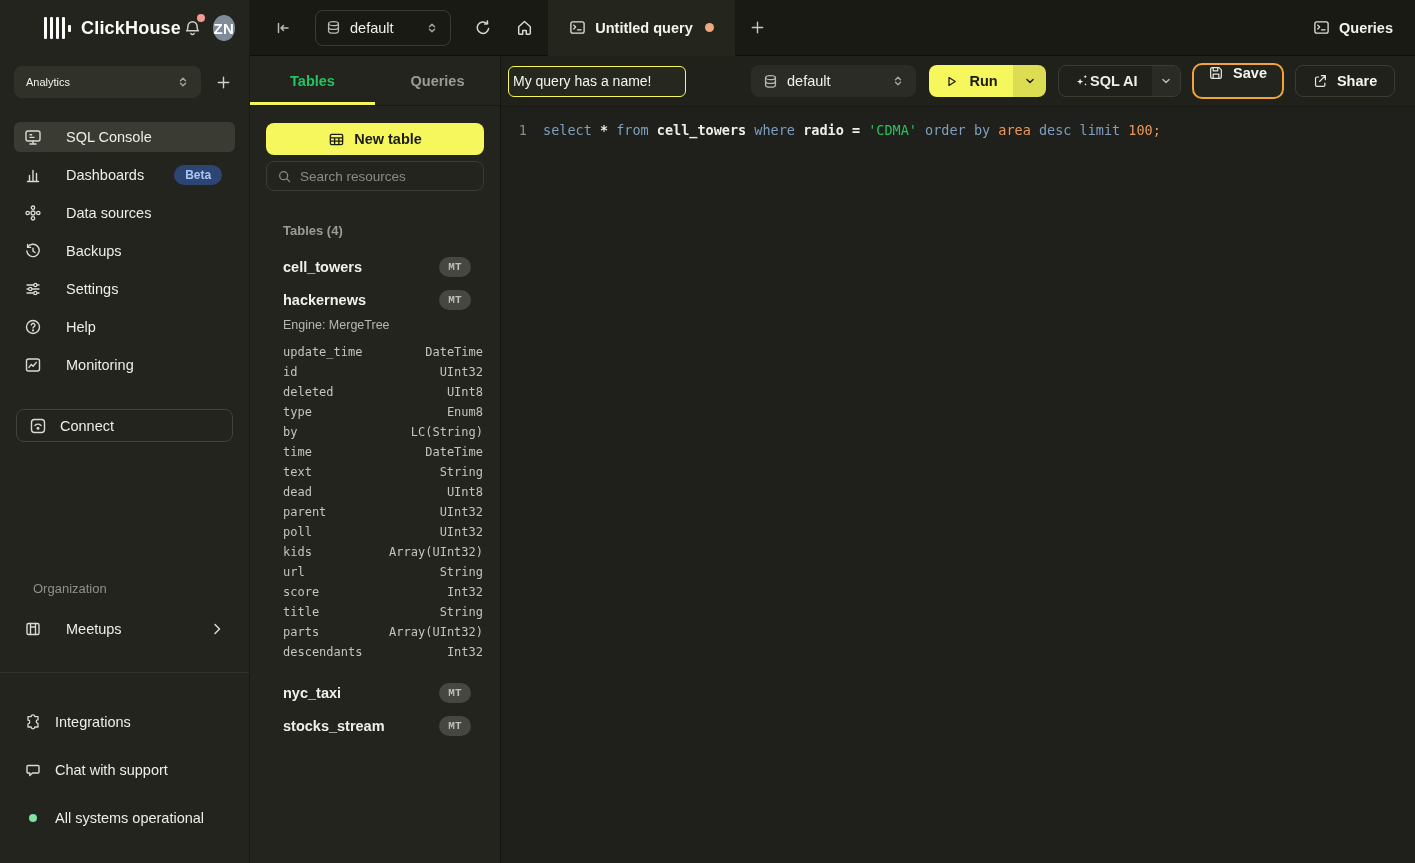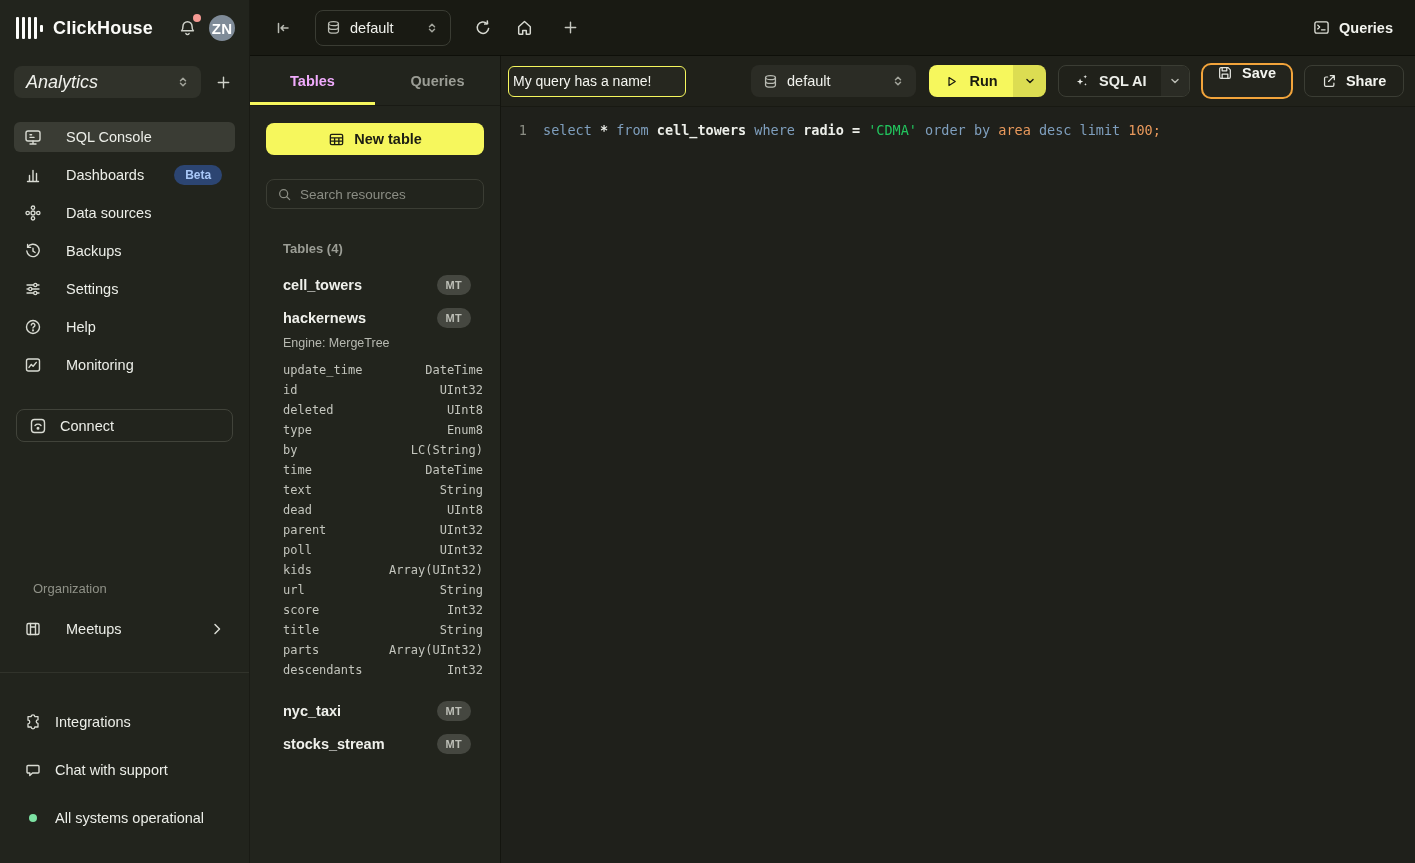--- a/index.html
+++ b/index.html
@@ -12,35 +12,35 @@
   }
   .app { display:flex; height:100%; }
 
   
   .sidebar {
     width:250px; flex:none; background:#22241d;
     border-right:1px solid #1a1b15;
     display:flex; flex-direction:column;
   }
   .side-header { height:56px; flex:none; display:flex; align-items:center; padding:0 14px 0 16px; }
-  .logo-wrap { display:flex; align-items:center; gap:10px; }
+  .logo-wrap { display:flex; align-items:center; gap:10px;margin-left:28px; }
   .logo-bars { display:flex; align-items:center; gap:3px; height:24px; }
   .logo-bars i { display:block; width:3px; height:22px; background:#fdfdfb; border-radius:1px; }
   .logo-bars i:last-child { height:7px; }
   .brand-name { font-size:18px; font-weight:700; letter-spacing:.2px; color:#fafaf7; }
   .side-header .spacer { flex:1; }
   .bell-btn { position:relative; width:26px; height:26px; display:flex; align-items:center; justify-content:center; color:#cfd1c9; }
   .bell-dot { position:absolute; top:-1px; right:-1px; width:8px; height:8px; border-radius:50%; background:#f59a93; }
   .avatar { width:26px; height:26px; margin-left:9px; border-radius:50%; background:#7f8b98; color:#ffffff;
             font-size:15px; font-weight:700; display:flex; align-items:center; justify-content:center; letter-spacing:.3px; }
 
   .workspace-row { display:flex; align-items:center; padding:10px 14px 12px 14px; gap:10px; }
   .workspace-select { flex:1; height:32px; background:#30322a; border-radius:8px; display:flex; align-items:center;
                       padding:0 10px 0 12px; gap:8px; cursor:pointer; }
-  .workspace-select .lbl { flex:1; font-size:18px; font-weight:500; color:#f0f1ec;font-style:italic; }
+  .workspace-select .lbl { flex:1; font-size:11px; font-weight:500; color:#f0f1ec; }
   .icon-updown, .icon-chevron { color:#a3a59c; flex:none; display:flex; }
   .plus-btn { width:24px; height:24px; display:flex; align-items:center; justify-content:center; color:#d0d2ca; }
 
   .nav-list { padding:4px 0 0 0; }
   .nav-item { height:30px; margin:8px 14px; padding:0 10px; border-radius:6px; display:flex; align-items:center; gap:24px; cursor:pointer; }
   .nav-item.active { background:#3a3c34; }
   .nav-item svg { flex:none; color:#d9dbd3; }
   .nav-label { font-size:14.5px; font-weight:500; color:#eceee8; }
   .beta-badge { margin-left:6px; background:#2c4572; color:#a9c8f8; font-size:12px; font-weight:700;
                 padding:3px 11px; border-radius:11px; }
@@ -83,40 +83,40 @@
   .queries-btn svg { color:#dfe1d9; }
   .queries-label { font-size:14.5px; font-weight:600; color:#f2f3ee; }
 
   .below { flex:1; display:flex; min-height:0; }
 
   
   .explorer { width:250px; flex:none; background:#22241d; display:flex; flex-direction:column; }
   .explorer-tabs { height:50px; flex:none; display:flex; border-bottom:1px solid #191a14; }
   .explorer-tab { flex:1; display:flex; align-items:center; justify-content:center; position:relative;
                   font-size:14.5px; font-weight:600; color:#9b9d95; cursor:pointer; }
-  .explorer-tab.active { color:#f0abfc; }
+  .explorer-tab.active { color:#22c55e; }
   .explorer-tab.active::after { content:""; position:absolute; left:0; right:0; bottom:0; height:3px; background:#f6f75d; }
 
   .explorer-body { flex:1; overflow:hidden; padding:17px 16px 0 16px; }
   .new-table-btn { width:100%; height:32px; background:#f6f75d; border-radius:8px; border:none;
                    display:flex; align-items:center; justify-content:center; gap:9px; cursor:pointer; }
   .new-table-btn svg { color:#1c1d12; }
   .new-table-label { font-size:14.5px; font-weight:600; color:#1c1d12; font-family:"Liberation Sans",sans-serif; }
-  .search-box { margin-top:24px; height:30px; border:1px solid #3b3d34; border-radius:8px;
+  .search-box { margin-top:6px; height:30px; border:1px solid #3b3d34; border-radius:8px;
                 display:flex; align-items:center; padding:0 10px; gap:8px; }
   .search-box svg { color:#8b8d84; flex:none; }
   .search-input { flex:1; background:transparent; border:none; outline:none; color:#e4e5df;
                   font-size:13.5px; font-family:"Liberation Sans",sans-serif; }
   .search-input::placeholder { color:#8b8d84; }
 
   .section-title { margin:32px 0 12px 17px; font-size:13px; font-weight:600; color:#9b9d95; }
   .tbl-row { height:33px; display:flex; align-items:center; padding:0 13px 0 17px; cursor:pointer; }
   .tbl-name { flex:1; font-size:14.5px; font-weight:600; color:#eff0eb; }
   .mt-badge { background:#454740; color:#bdbfb7; font-size:11px; font-weight:700; letter-spacing:.3px;
-              padding:4px 9px; border-radius:11px; }
+              padding:4px 9px; border-radius:11px;font-family:Liberation Mono, monospace; }
   .engine-line { margin:2px 0 10px 17px; font-size:12.5px; color:#b7b9b1; }
   .col-list { margin-bottom:14px; }
   .col-row { display:flex; align-items:center; height:20px; padding:0 1px 0 17px;
              font-family:"DejaVu Sans Mono", monospace; font-size:12px; color:#c3c5bd; }
   .col-name { flex:1; }
   .col-type { text-align:right; }
 
   
   .main { flex:1; display:flex; flex-direction:column; background:#1f201b; border-left:1px solid #14150f; min-width:0; }
   .query-toolbar { height:51px; flex:none; background:#20211a; border-bottom:1px solid #181912;
@@ -125,21 +125,21 @@
                  border-radius:6px; color:#f4f5f0; font-size:14px; font-weight:500; padding:0 4px; outline:none;
                  font-family:"Liberation Sans",sans-serif; }
   .main-db-select { margin-left:65px; width:165px; height:32px; background:#2b2c25; border-radius:8px;
                     display:flex; align-items:center; padding:0 10px 0 12px; gap:9px; cursor:pointer; }
   .main-db-select .lbl { flex:1; font-size:14.5px; font-weight:500; color:#f0f1ec; }
   .run-btn { margin-left:13px; height:32px; display:flex; border-radius:8px; overflow:hidden; cursor:pointer; }
   .run-main { width:84px; background:#f6f75d; display:flex; align-items:center; justify-content:center; gap:10px; color:#1a1b10; }
   .run-label { font-size:14.5px; font-weight:600; color:#1a1b10; }
   .run-caret { width:33px; background:#dcdd52; display:flex; align-items:center; justify-content:center; color:#1a1b10; }
   .sqlai-btn { margin-left:12px; height:32px; display:flex; border:1px solid #3b3d34; border-radius:8px; overflow:hidden; cursor:pointer; }
-  .sqlai-main { display:flex; align-items:center; gap:9px; padding:0 14px; color:#eceee9; }
+  .sqlai-main { display:flex; align-items:center; padding:0 14px; color:#eceee9; }
   .sqlai-label { font-size:14.5px; font-weight:600; color:#eceee9; }
   .sqlai-caret { width:28px; background:#2a2b24; display:flex; align-items:center; justify-content:center; color:#b9bbb3; }
   .save-btn { margin-left:11px; height:36px; width:92px; border:2px solid #f2a43b; border-radius:10px; background:#23241d;
               display:flex; align-items:flex-start; justify-content:center; gap:9px; cursor:pointer; }
   .save-label { font-size:14.5px; font-weight:600; color:#f4f5f0; }
   .save-btn svg, .share-btn svg { color:#e4e5df; }
   .share-btn { margin-left:11px; height:32px; width:100px; border:1px solid #3b3d34; border-radius:8px; background:transparent;
                display:flex; align-items:center; justify-content:center; gap:9px; cursor:pointer; }
   .share-label { font-size:14.5px; font-weight:600; color:#f4f5f0; }
 
@@ -336,20 +336,28 @@
             </svg>
         </span>
       </div>
 
       <span class="home-btn">
         <svg width="19" height="19" viewBox="0 0 18 18" fill="none" stroke="currentColor" stroke-width="1.4" stroke-linecap="round" stroke-linejoin="round">
             <path d="M3.5 8.3L9 3.3l5.5 5v6.2a1 1 0 0 1-1 1h-2.8v-3.6H7.3v3.6H4.5a1 1 0 0 1-1-1z"></path>
           </svg>
       </span>
 
+      <div class="query-tab">
+        <svg width="17" height="17" viewBox="0 0 18 18" fill="none" stroke="currentColor" stroke-width="1.4" stroke-linecap="round" stroke-linejoin="round">
+            <rect x="2" y="3" width="14" height="12" rx="2"></rect>
+            <path d="M5 6.5l2 2-2 2M9 11.5h3.8"></path>
+          </svg>
+        <span class="tab-title">Untitled query</span>
+        <span class="tab-dot"></span>
+      </div>
 
       <span class="newtab-btn">
         <svg width="17" height="17" viewBox="0 0 18 18" fill="none" stroke="currentColor" stroke-width="1.5" stroke-linecap="round">
             <path d="M9 3.5v11M3.5 9h11"></path>
           </svg>
       </span>
 
       <span class="spacer"></span>
 
       <div class="queries-btn">

